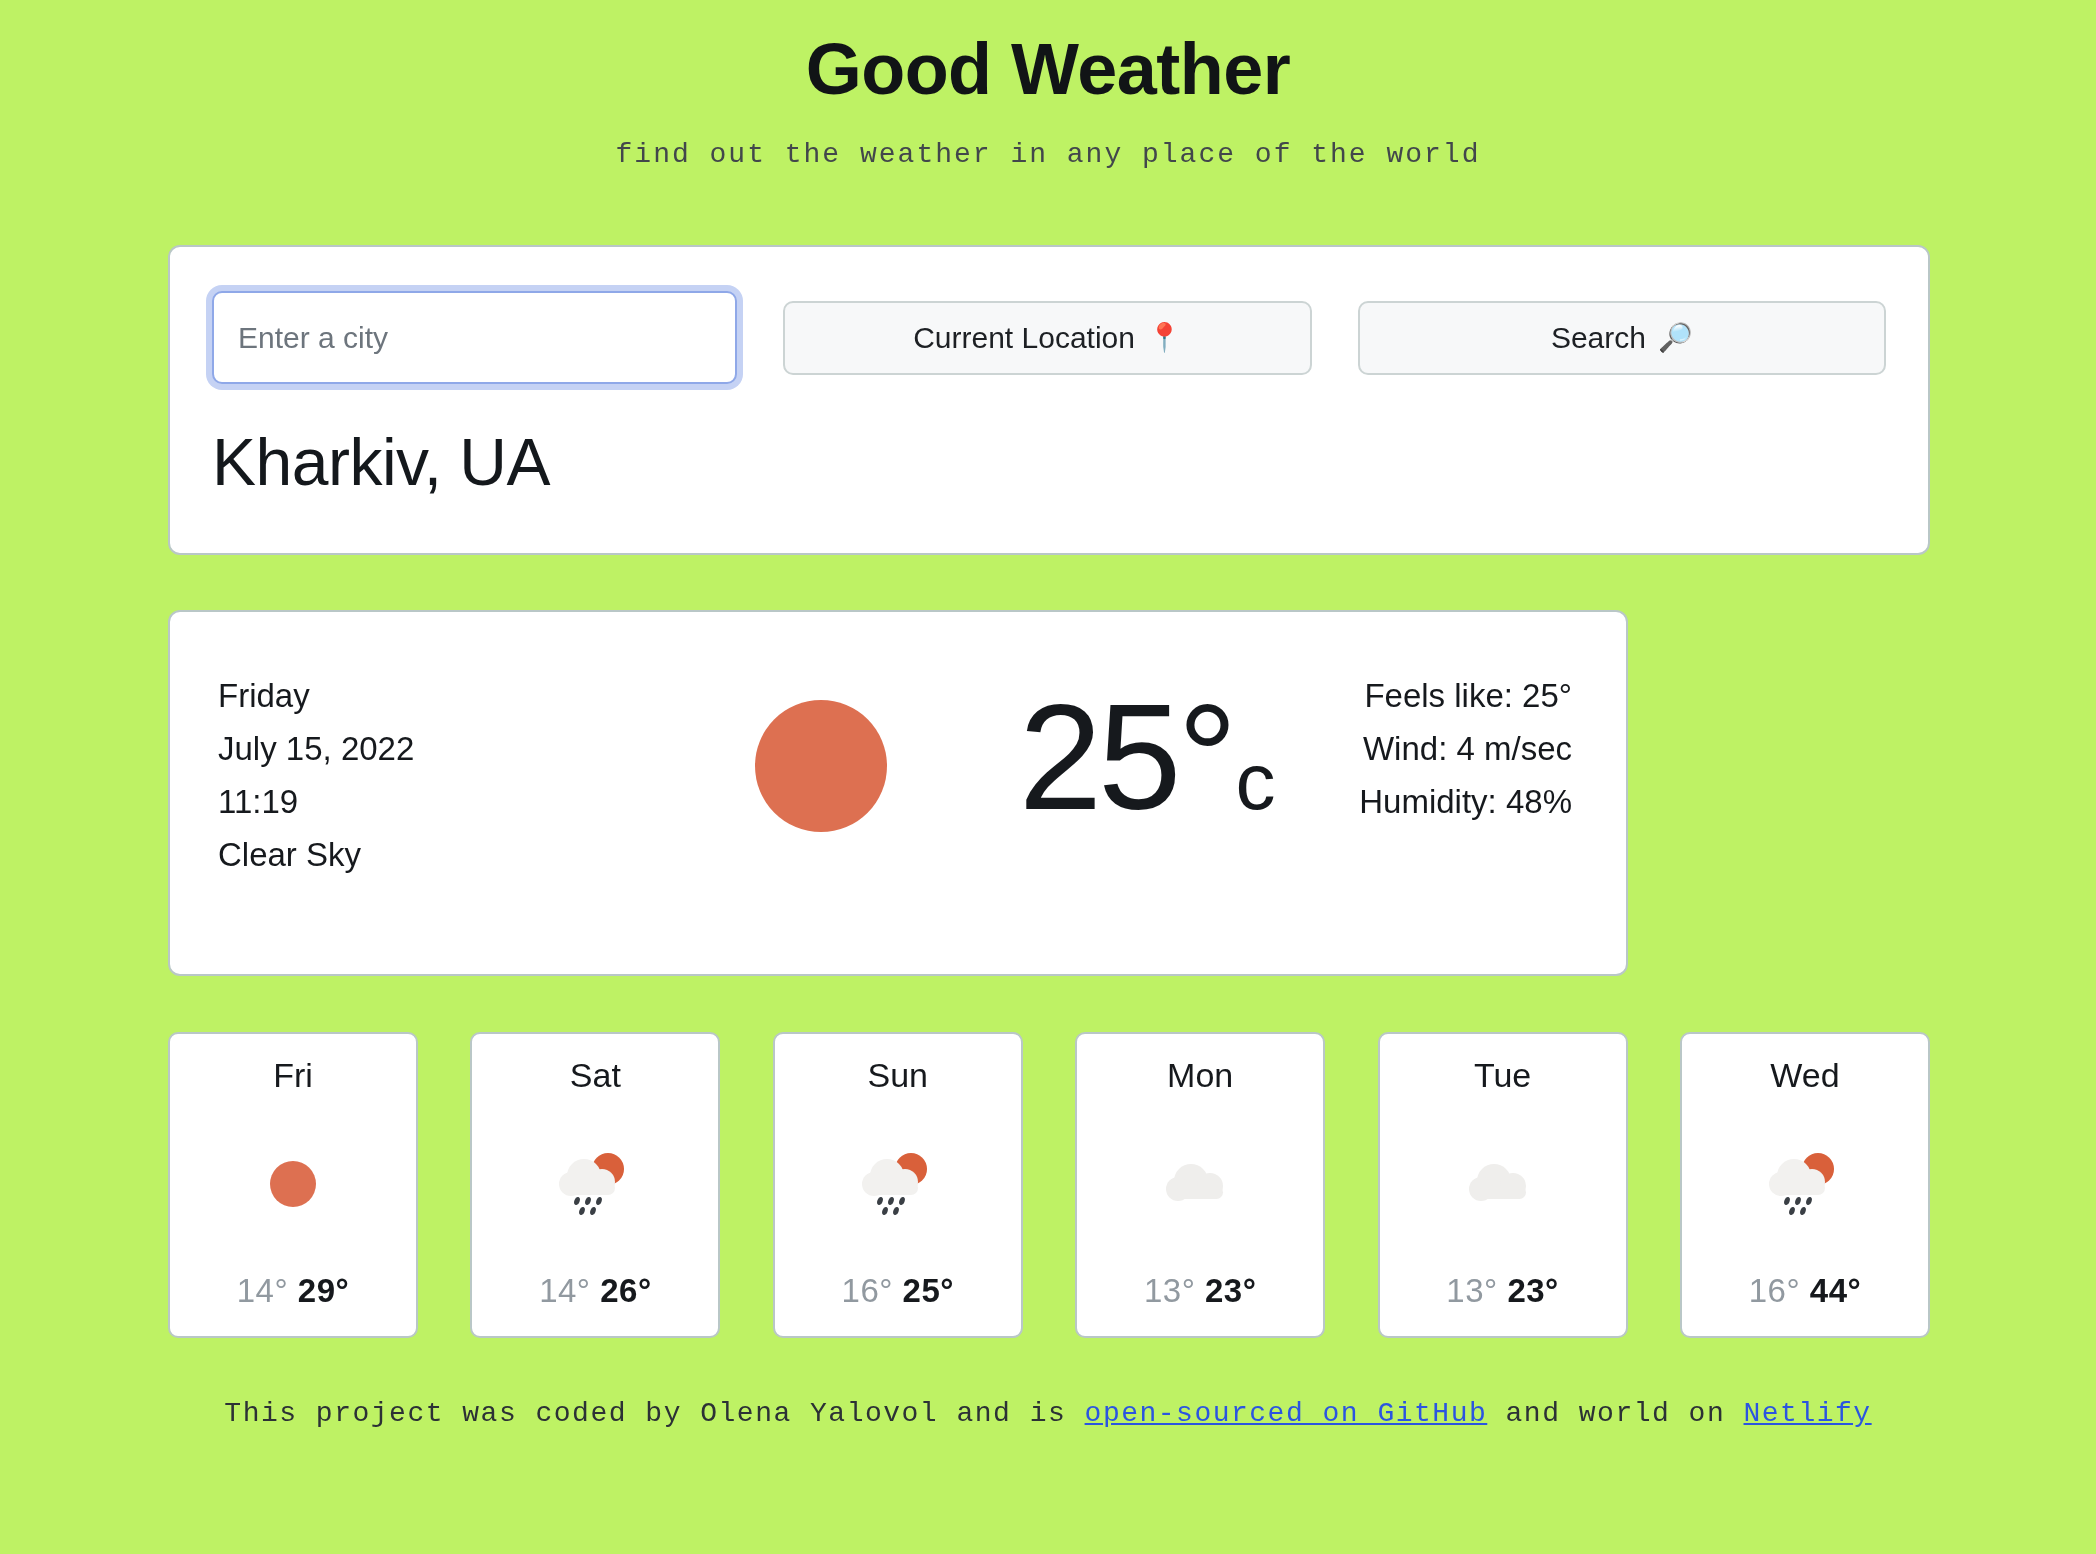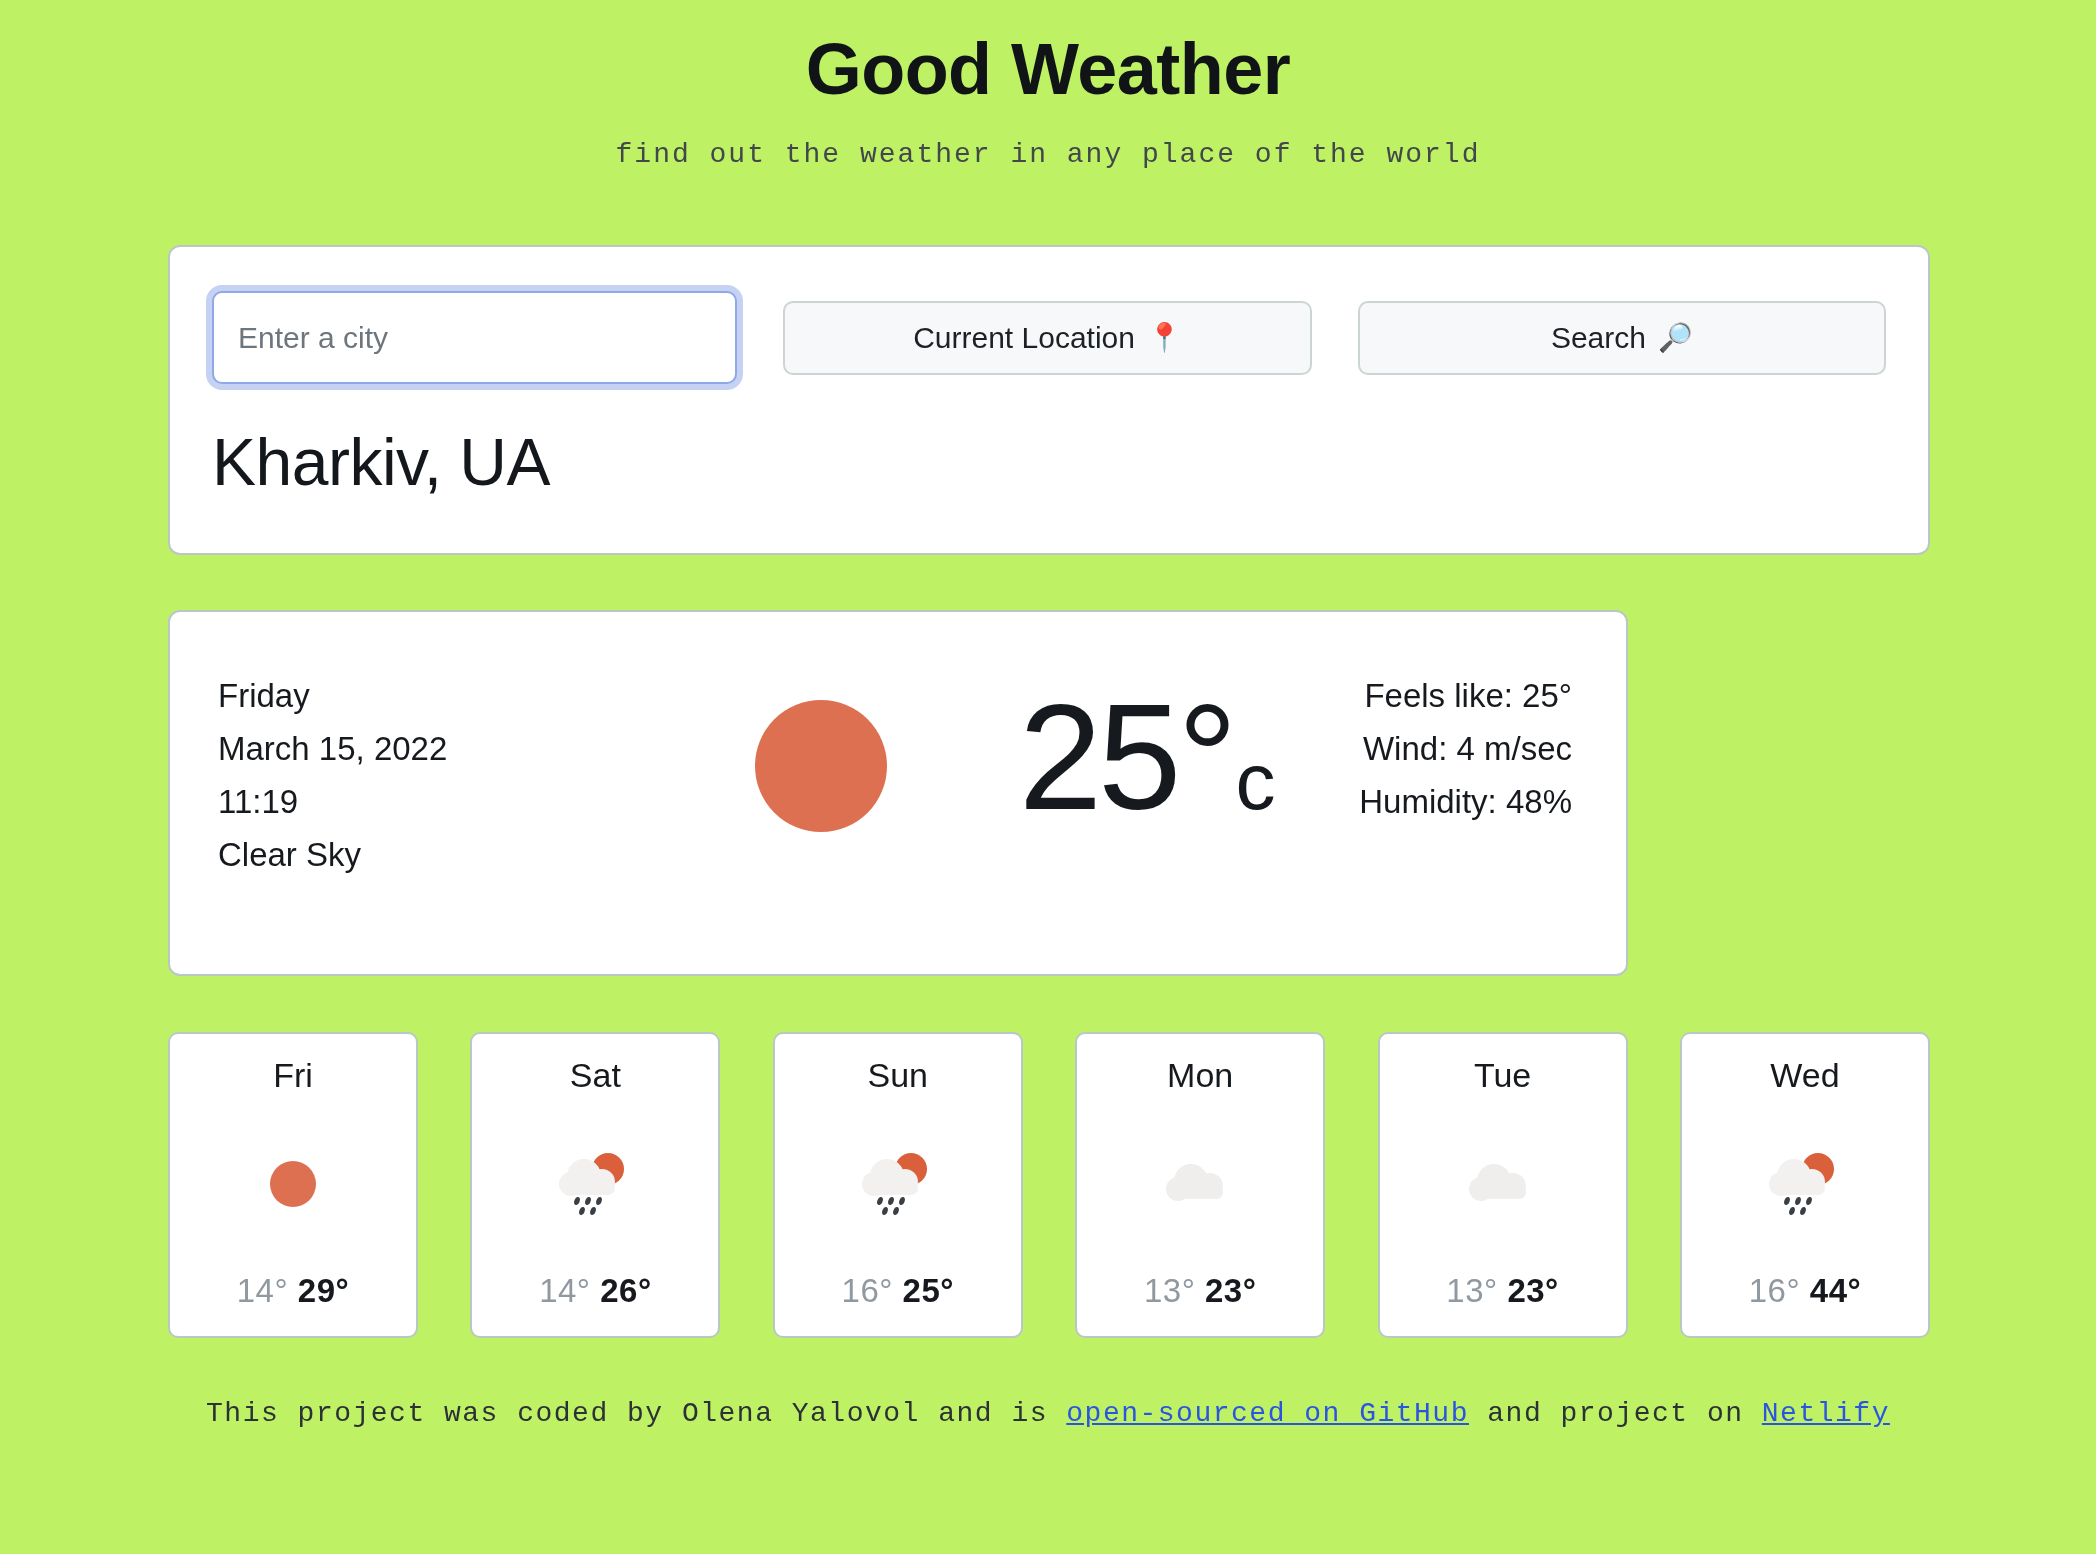--- a/index.html
+++ b/index.html
@@ -266,21 +266,21 @@
     </div>
 
     <div class="city-name">Kharkiv, UA</div>
   </div>
 
   <div class="card current-card">
     <div class="current-grid">
 
       <div class="col-left">
         <div class="meta-line">Friday</div>
-        <div class="meta-line">March 15, 2022</div>
+        <div class="meta-line">July 15, 2022</div>
         <div class="meta-line">11:19</div>
         <div class="meta-line">Clear Sky</div>
       </div>
 
       <div class="col-icon">
         <div class="sun-big"></div>
       </div>
 
       <div class="col-temp">
         <span class="temp-value">25°</span>
@@ -378,16 +378,16 @@
             <ellipse cx="47" cy="56" rx="2.6" ry="4.2" fill="#3a3f45" transform="rotate(20 47 56)"></ellipse>
             <ellipse cx="30" cy="66" rx="2.6" ry="4.2" fill="#3a3f45" transform="rotate(20 30 66)"></ellipse>
             <ellipse cx="41" cy="66" rx="2.6" ry="4.2" fill="#3a3f45" transform="rotate(20 41 66)"></ellipse>
           </svg>
         </div>
         <div class="fc-temps"><span class="t-min">16°</span> <span class="t-max">44°</span></div>
       </div>
     </div>
 
   <div class="footer">
-    <span>This project was coded by Olena Yalovol and is </span><a href="#">open-sourced on GitHub</a><span> and project on </span><a href="#">Netlify</a>
+    <span>This project was coded by Olena Yalovol and is </span><a href="#">open-sourced on GitHub</a><span> and world on </span><a href="#">Netlify</a>
   </div>
 
 </div>
 
 </body></html>

